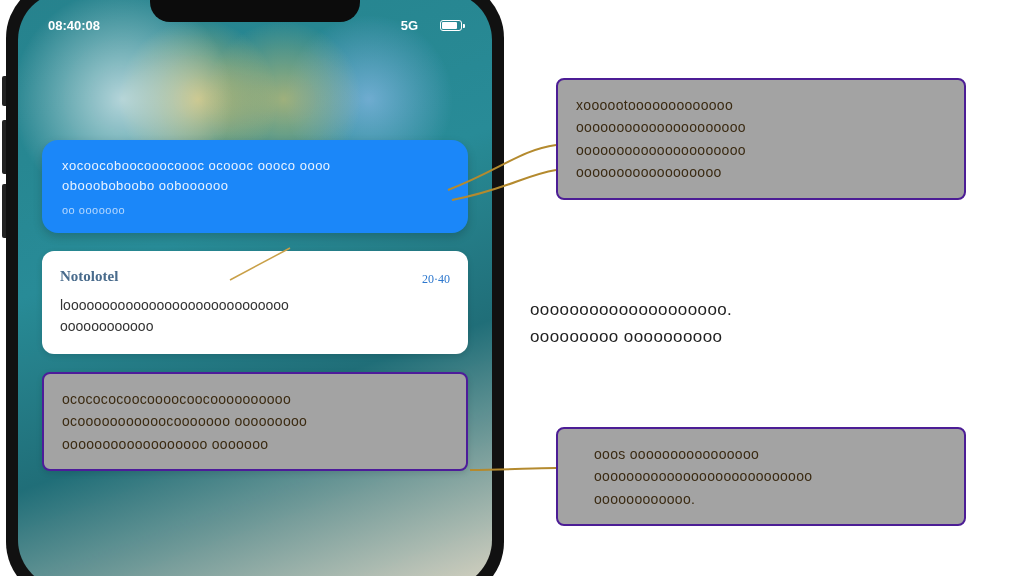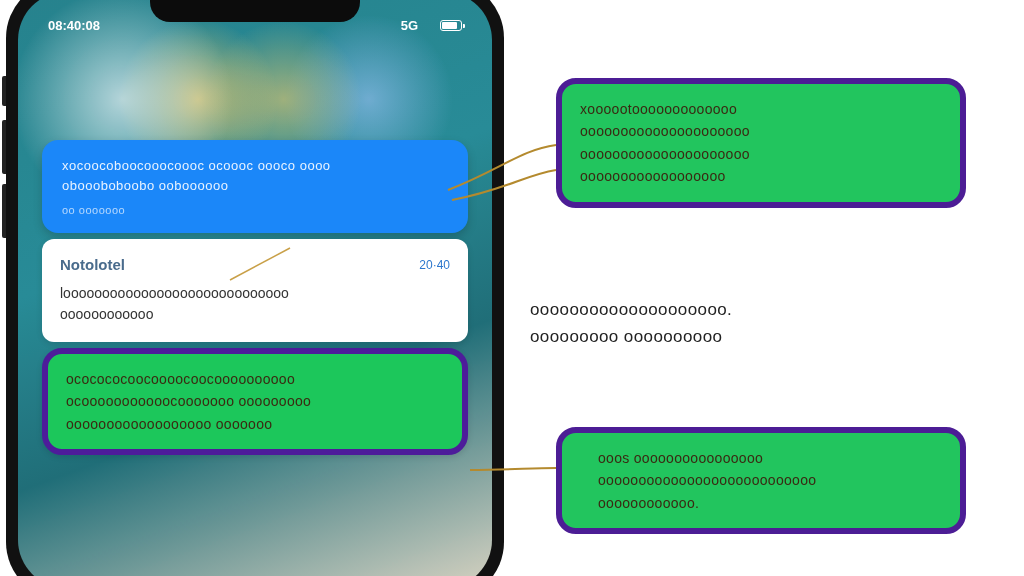--- a/index.html
+++ b/index.html
@@ -96,21 +96,21 @@
     }
 
     
     .content {
       position: absolute;
       left: 24px;
       right: 24px;
       top: 148px;
       display: flex;
       flex-direction: column;
-      gap: 6px;
+      gap: 18px;
     }
 
     
     .banner {
       background: #1f86f3;
       color: #e9f3ff;
       border-radius: 16px;
       padding: 16px 20px 14px;
       font-size: 13px;
       line-height: 1.55;
@@ -126,31 +126,32 @@
       padding: 14px 18px 16px;
       color: #333;
       font-size: 14px;
       line-height: 1.55;
       box-shadow: 0 2px 6px rgba(0,0,0,0.12);
       position: relative;
     }
     .card-head {
       display: flex;
       justify-content: space-between;
-      align-items: center;
+      align-items: flex-end;
       margin-bottom: 6px;
+      font-family: Liberation Serif, serif;
     }
     .card-title { color: #4a6b8a; font-weight: 600; font-size: 15px; }
     .card-meta  { color: #2f77c9; font-size: 12px; }
 
     
     .orange-block, .callout {
-      background: #22c55e;
-      border: 6px solid #4c1d95;
-      border-radius: 20px;
+      background: #a3a3a3;
+      border: 2px solid #4c1d95;
+      border-radius: 8px;
       padding: 14px 18px;
       color: #3a2a12;
       font-size: 14px;
       line-height: 1.6;
       letter-spacing: 0.3px;
     }
     .orange-block { box-shadow: 0 2px 6px rgba(0,0,0,0.12); }
 
     
     .callout-1 { position: absolute; left: 556px; top: 78px;  width: 410px; }

